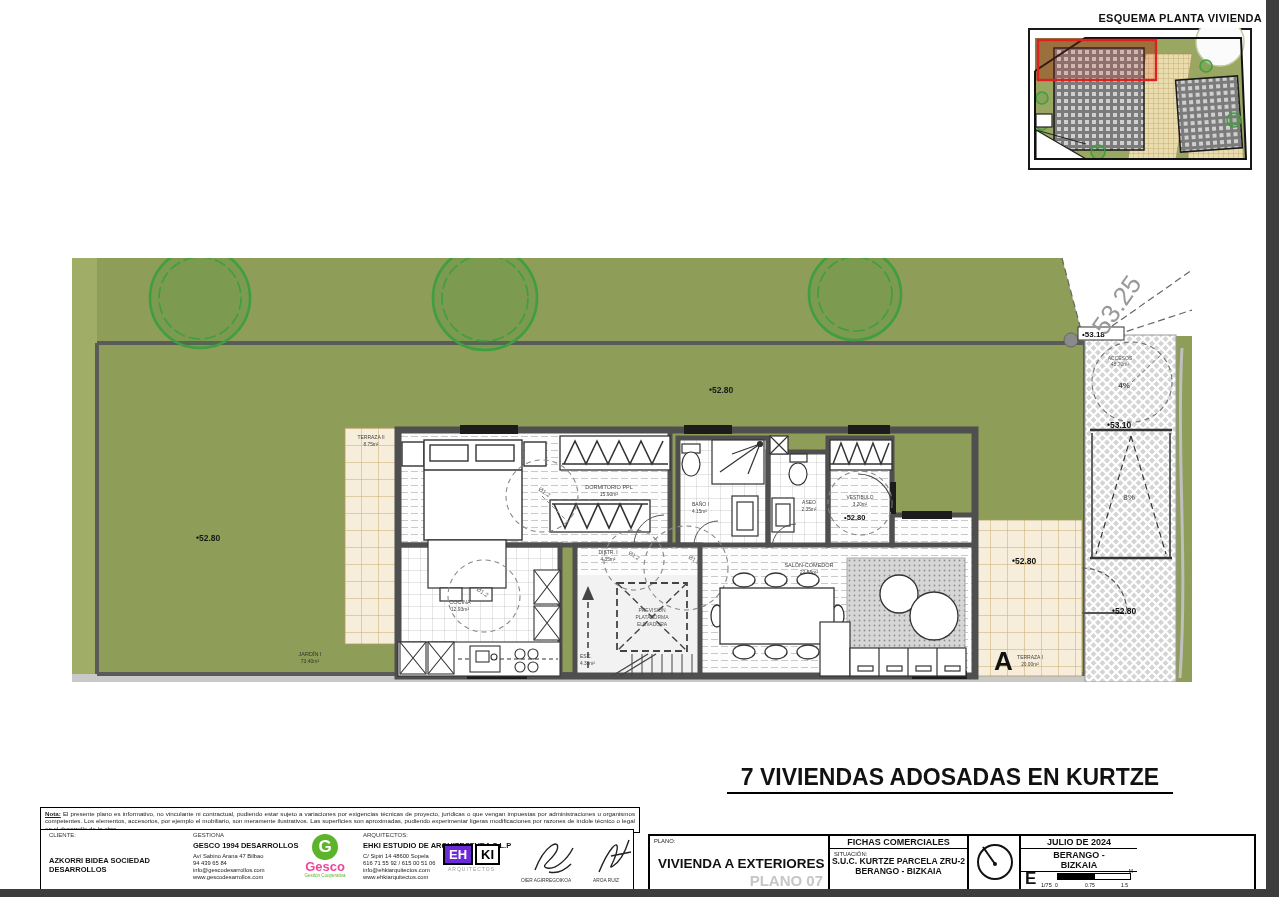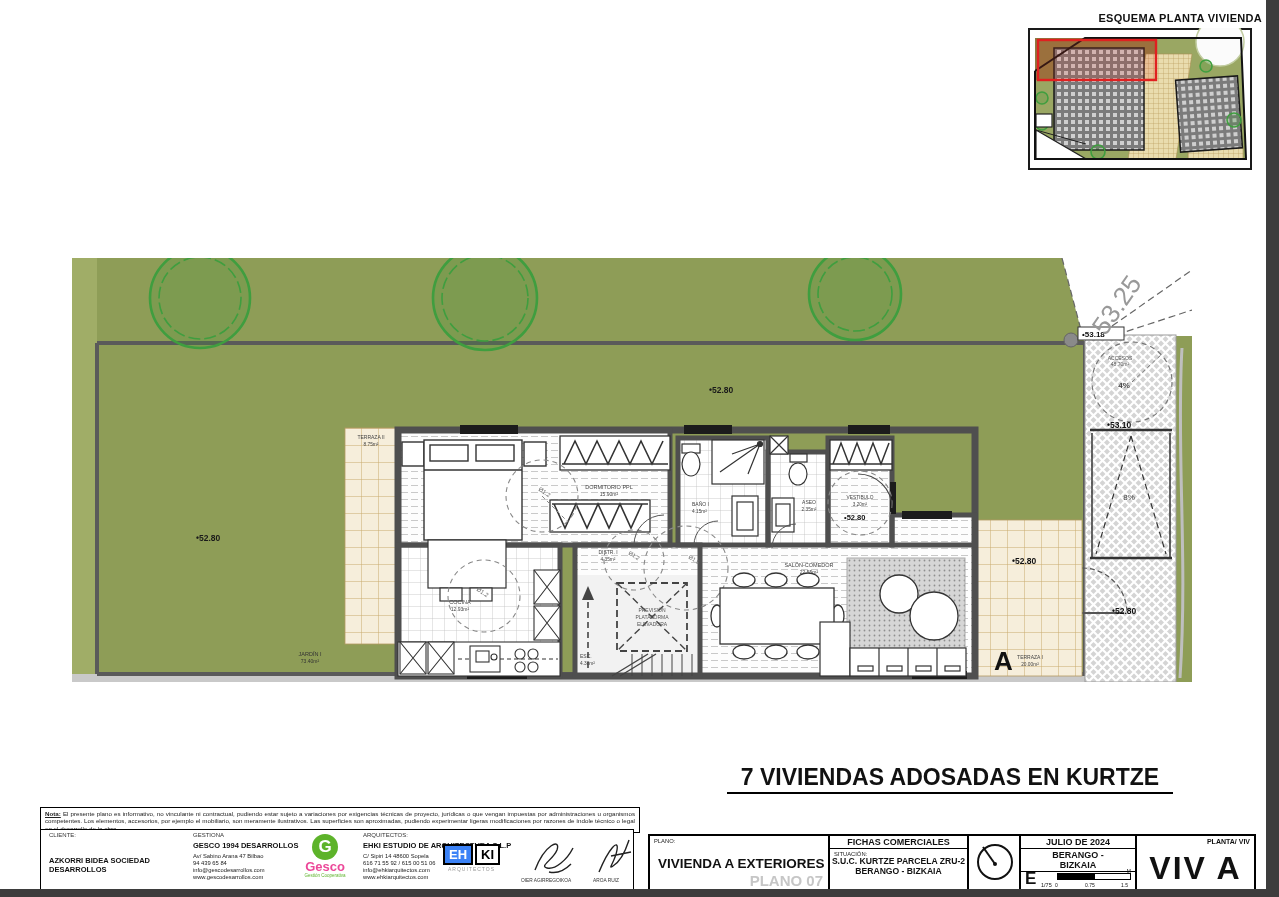--- a/index.html
+++ b/index.html
@@ -25,21 +25,21 @@
   
   #gesco-logo{position:absolute;left:252px;top:4px;width:64px;text-align:center;}
   #gesco-circle{width:26px;height:26px;border-radius:50%;background:#5db32a;color:#fff;font-weight:bold;
                 font-size:17px;line-height:26px;text-align:center;margin:0 auto;}
   #gesco-word{font-weight:bold;font-size:13px;color:#ec4899;line-height:13px;}
   #gesco-tag{font-size:4.5px;color:#5db32a;}
   
   #ehki-logo{position:absolute;left:402px;top:14px;text-align:center;}
   #ehki-row{display:flex;}
   .ehki-cell{font-weight:bold;font-size:13px;padding:1px 4px;border:2px solid #000;}
-  #ehki-eh{background:#3b82f6;color:#fff;}
+  #ehki-eh{background:#6d28d9;color:#fff;}
   #ehki-ki{background:#fff;color:#000;margin-left:2px;}
   #ehki-sub{font-size:5px;color:#999;letter-spacing:1px;margin-top:1px;}
   .sig{position:absolute;top:6px;}
   .sig-name{position:absolute;top:48px;font-size:4.8px;color:#333;white-space:nowrap;}
   
   #project-title{left:648px;top:764px;width:604px;text-align:center;}
   #project-title span{display:inline-block;font-weight:bold;font-size:23px;border-bottom:2.5px solid #000;padding:0 14px 1px;}
   #tb-table{left:648px;top:834px;width:604px;height:55px;border:2px solid #000;display:flex;background:#fff;}
   .tb-cell{position:relative;border-right:2px solid #000;height:100%;box-sizing:border-box;}
   .tb-cell:last-child{border-right:none;}
@@ -431,21 +431,17 @@
         <span id="scale-bar">
             <span id="scale-seg1"></span>
             <span id="scale-seg2"></span>
           </span>
         <span class="scale-tick" style="left:34px;">0</span>
         <span class="scale-tick" style="left:64px;">0.75</span>
         <span class="scale-tick" style="left:100px;">1.5</span>
         <span id="scale-unit">M</span>
       </div>
     </div>
-    <div class="tb-cell" id="tb-c5">
-      <div id="planta-label">PLANTA/ VIV</div>
-      <div id="viv-a">VIV A</div>
-    </div>
   </div>
 
   <div class="abs" id="edge-right"></div>
   <div class="abs" id="edge-bottom"></div>
 </div>
 
 </body></html>

